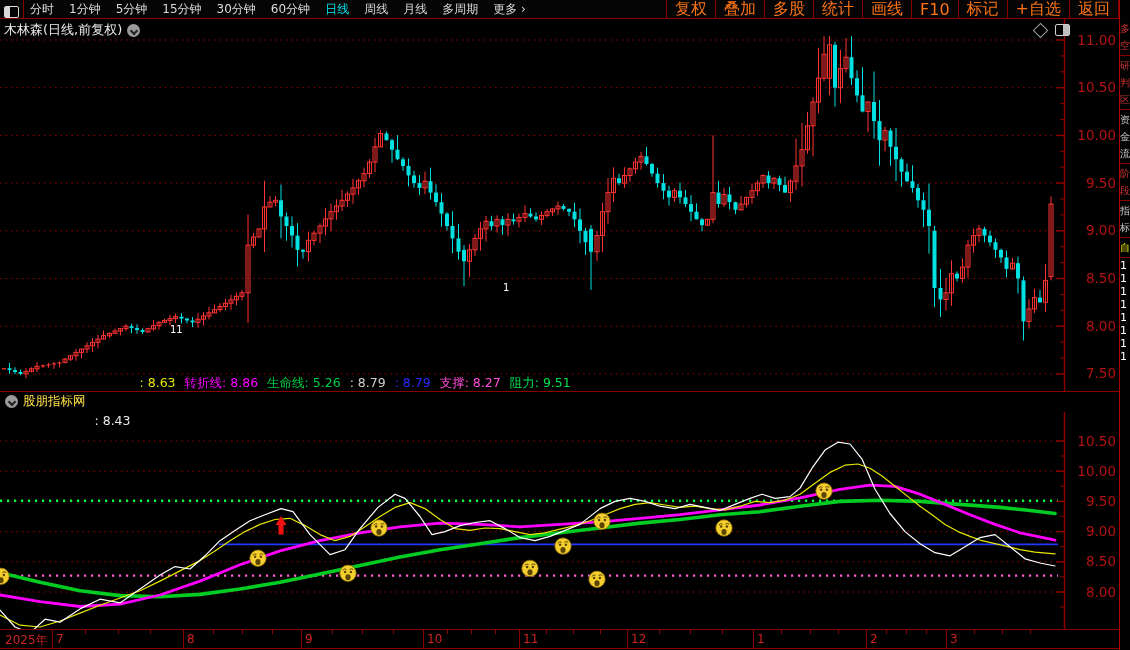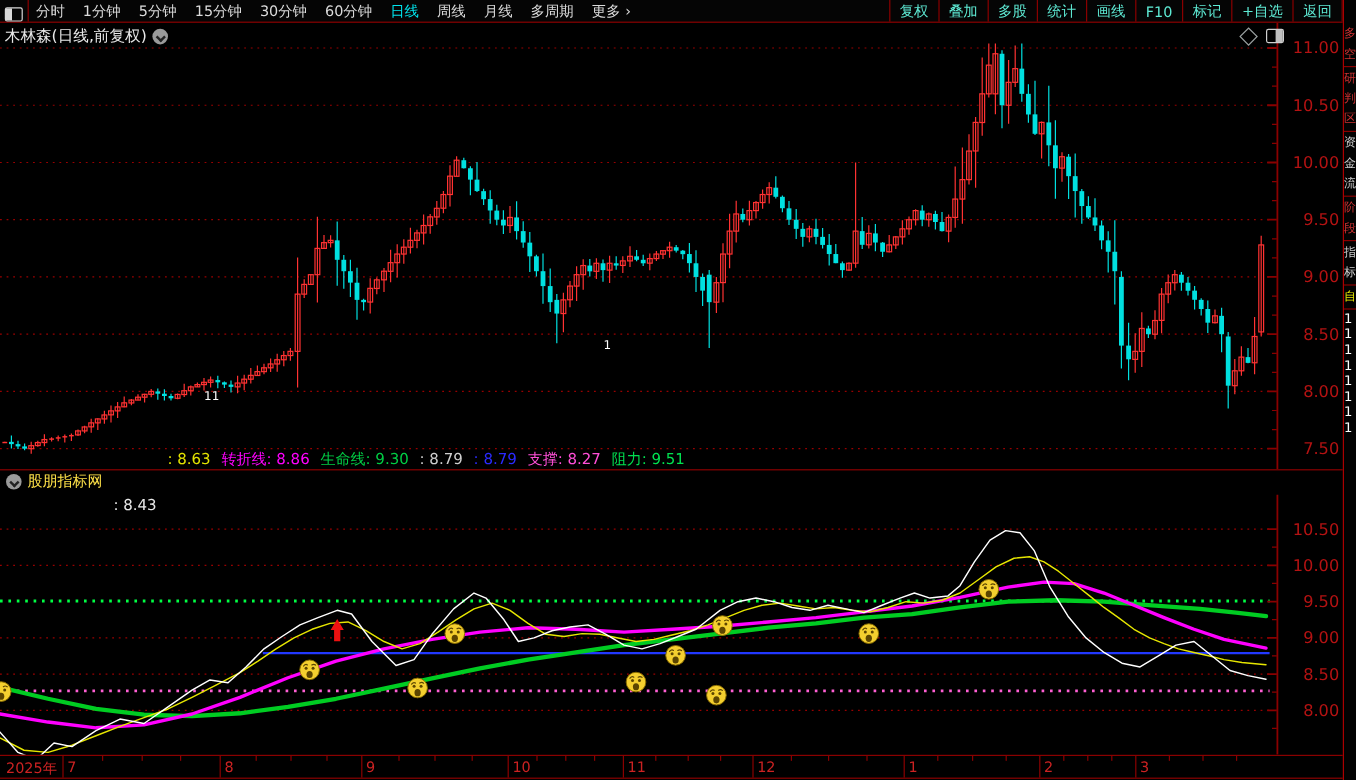--- a/index.html
+++ b/index.html
@@ -9,21 +9,21 @@
   #toolbar{position:absolute;left:0;top:0;width:1119px;height:18px;background:#050505;
            border-bottom:1px solid #8a0000;display:flex;align-items:flex-end;z-index:20;}
   #tb-win-icon{width:13px;height:10px;border:1px solid #d8d8d8;border-radius:2px;margin:0 4px 0 4px;
            position:relative;flex:0 0 auto;}
   #tb-win-icon::after{content:"";position:absolute;left:0;top:0;width:5px;height:10px;background:#d8d8d8;}
   .tb-vsep{width:1px;height:18px;background:#8a0000;flex:0 0 auto;}
   #tb-left{display:flex;align-items:center;margin-left:6px;}
   .tb-item{color:#dcdcdc;font-size:12px;margin-right:15px;white-space:nowrap;cursor:default;}
   .tb-item.active{color:#00e5ee;}
   #tb-right{margin-left:auto;display:flex;align-items:stretch;height:18px;}
-  .tb-btn{color:#5eead4;font-size:12px;padding:1px 8px 0 8px;border-left:1px solid #8a0000;
+  .tb-btn{color:#f97316;font-size:16px;padding:1px 8px 0 8px;border-left:1px solid #8a0000;
           display:flex;align-items:center;white-space:nowrap;cursor:default;}
   .tb-btn:last-child{border-right:1px solid #8a0000;}
   
   #title-row{position:absolute;left:4px;top:21px;display:flex;align-items:center;z-index:15;}
   #chart-title{color:#e8e8e8;font-size:13px;}
   .chev-circle{width:13px;height:13px;border-radius:50%;background:#9a9a9a;margin-left:5px;position:relative;}
   .chev-circle::after{content:"";position:absolute;left:3.5px;top:4px;width:4px;height:4px;
       border-right:2px solid #222;border-bottom:2px solid #222;transform:rotate(45deg);}
   #title-icons{position:absolute;left:1035px;top:24px;display:flex;align-items:center;z-index:15;}
   #diamond-icon{width:9px;height:9px;border:1px solid #9aa0a0;transform:rotate(45deg);margin-right:9px;}
@@ -339,21 +339,21 @@
       </svg>
   </div>
 
   <div id="indicator-bar">
     <span class="chev-circle" style="margin-left:0"></span>
     <span id="indicator-name">股朋指标网</span>
     <span id="indicator-segs" style="display:flex">
         <span class="seg" style="color: rgb(232, 232, 232); margin-top: 38px;">: 8.43</span>
         <span class="seg" style="color: rgb(227, 227, 0);">: 8.63</span>
         <span class="seg" style="color: rgb(255, 0, 255);">转折线: 8.86</span>
-        <span class="seg" style="color: rgb(0, 204, 68);">生命线: 9.30</span>
+        <span class="seg" style="color: rgb(0, 204, 68);">生命线: 5.26</span>
         <span class="seg" style="color: rgb(207, 207, 207);">: 8.79</span>
         <span class="seg" style="color: rgb(42, 42, 255);">: 8.79</span>
         <span class="seg" style="color: rgb(255, 79, 216);">支撑: 8.27</span>
         <span class="seg" style="color: rgb(0, 224, 80);">阻力: 9.51</span>
       </span>
   </div>
 
   <div id="lower-wrap">
     <svg id="lower-svg" width="1119" height="217">
         <line x1="0" y1="29" x2="1058" y2="29" stroke="#990000" stroke-width="1" stroke-dasharray="1.5 4"></line>

